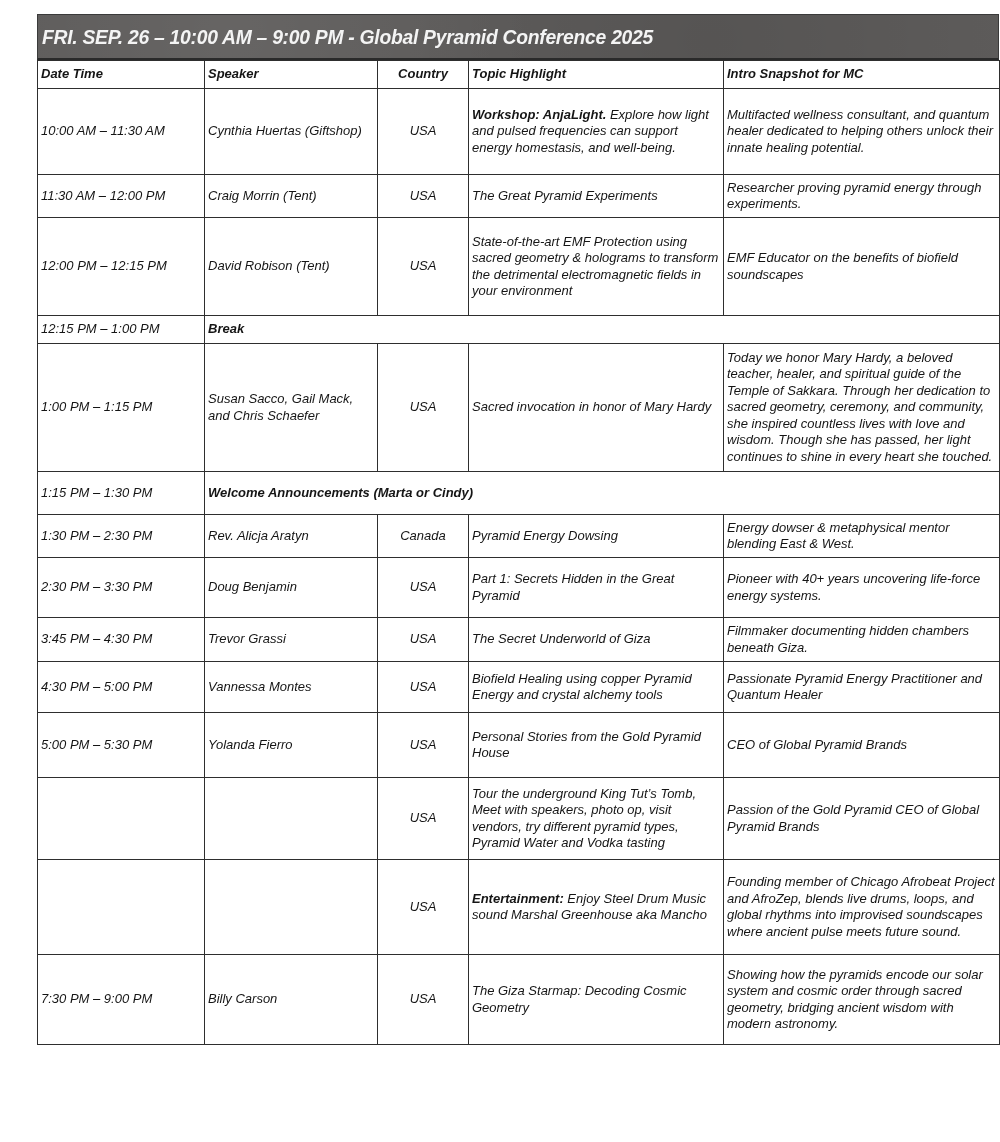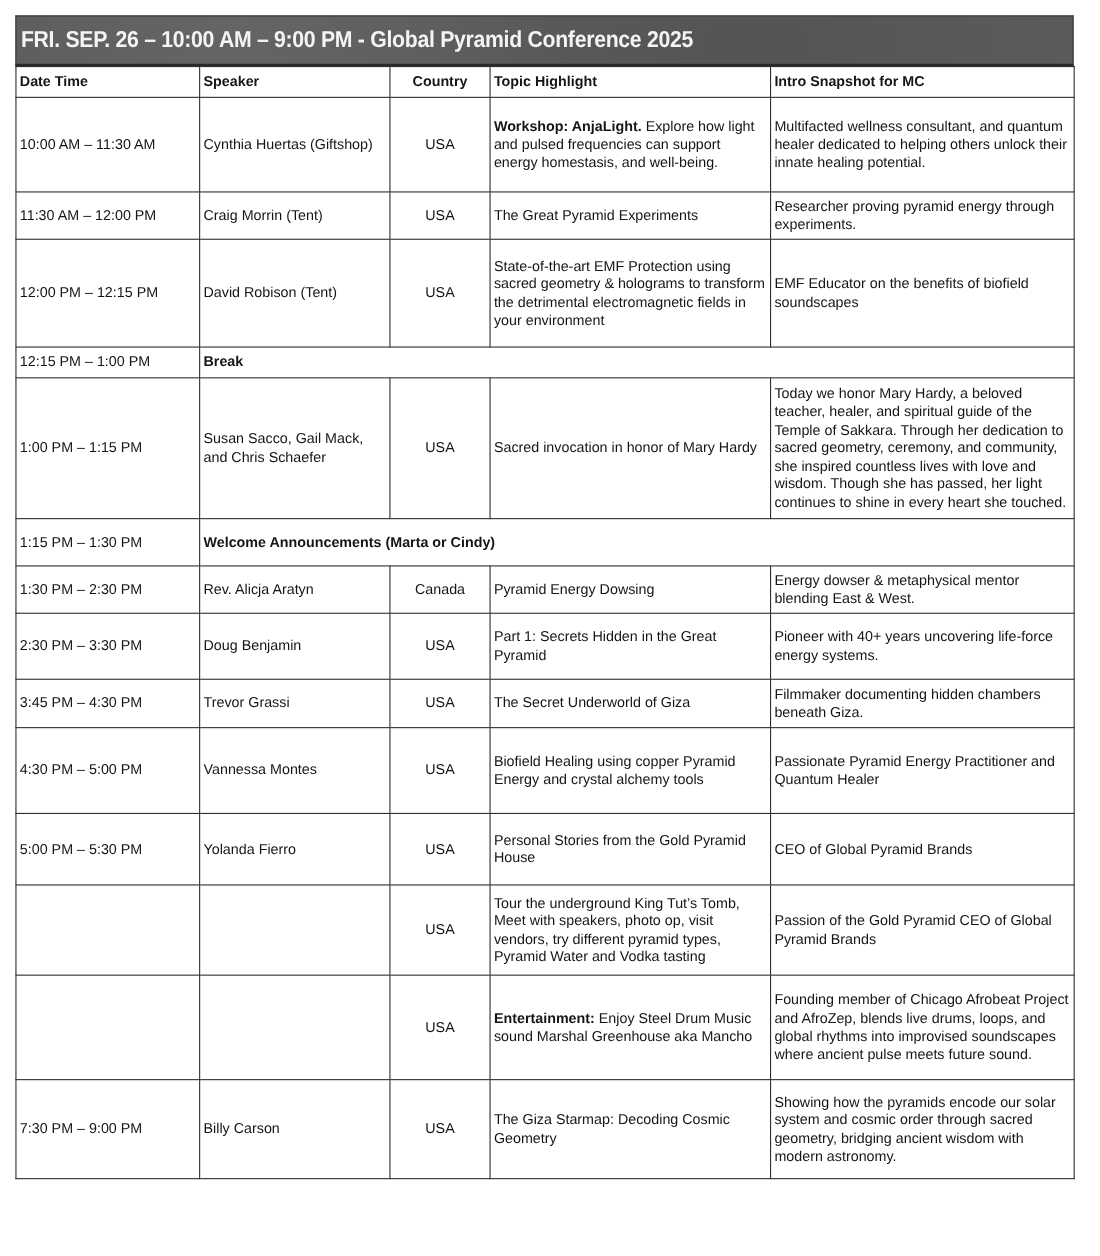--- a/index.html
+++ b/index.html
@@ -1,18 +1,18 @@
 <!DOCTYPE html>
 <html><head>
 <meta charset="utf-8">
 <style>
   html, body { margin: 0; padding: 0; background: #ffffff; }
   body { width: 1000px; height: 1142px; position: relative; overflow: hidden;
          font-family: "Liberation Sans", sans-serif; color: #151515; }
-  .page { position: absolute; left: 14px; top: 14px; width: 962px; }
+  .page { position: absolute; left: 37px; top: 14px; width: 962px; font-style: italic; }
   .title-bar { height: 46px; background: #5d5b5a;
     background-image: radial-gradient(circle at 20% 40%, rgba(255,255,255,0.06) 0, transparent 40%),
                       radial-gradient(circle at 70% 60%, rgba(0,0,0,0.08) 0, transparent 45%);
     border: 1px solid #3a3a3a; border-bottom: 2px solid #2a2a2a; box-sizing: border-box;
     display: flex; align-items: center; padding-left: 4px; }
   .title-bar span { color: #f4f4f4; font-size: 21px; font-weight: bold; letter-spacing: -0.3px;
     font-family: "Liberation Sans Narrow", "Liberation Sans", sans-serif; transform: scaleX(0.92); transform-origin: left center; white-space: nowrap; }
   table { border-collapse: collapse; width: 962px; table-layout: fixed; }
   td, th { border: 1.6px solid #2e2e2e; font-size: 13px; line-height: 16.5px; padding: 0 3px;
     vertical-align: middle; text-align: left; font-weight: normal; }
@@ -98,21 +98,21 @@
           <td><span class="b"></span><span>Part 1: Secrets Hidden in the Great Pyramid</span></td>
           <td>Pioneer with 40+ years uncovering life-force energy systems.</td>
         </tr>
         <tr style="height: 44px; margin-left: 48px;">
           <td>3:45 PM – 4:30 PM</td>
           <td>Trevor Grassi</td>
           <td class="center">USA</td>
           <td><span class="b"></span><span>The Secret Underworld of Giza</span></td>
           <td>Filmmaker documenting hidden chambers beneath Giza.</td>
         </tr>
-        <tr style="height: 78px; margin-left: 10px;">
+        <tr style="height: 51px; margin-left: 10px;">
           <td>4:30 PM – 5:00 PM</td>
           <td>Vannessa Montes</td>
           <td class="center">USA</td>
           <td><span class="b"></span><span>Biofield Healing using copper Pyramid Energy and crystal alchemy tools</span></td>
           <td>Passionate Pyramid Energy Practitioner and Quantum Healer</td>
         </tr>
         <tr style="height: 65px;">
           <td>5:00 PM – 5:30 PM</td>
           <td>Yolanda Fierro</td>
           <td class="center">USA</td>

